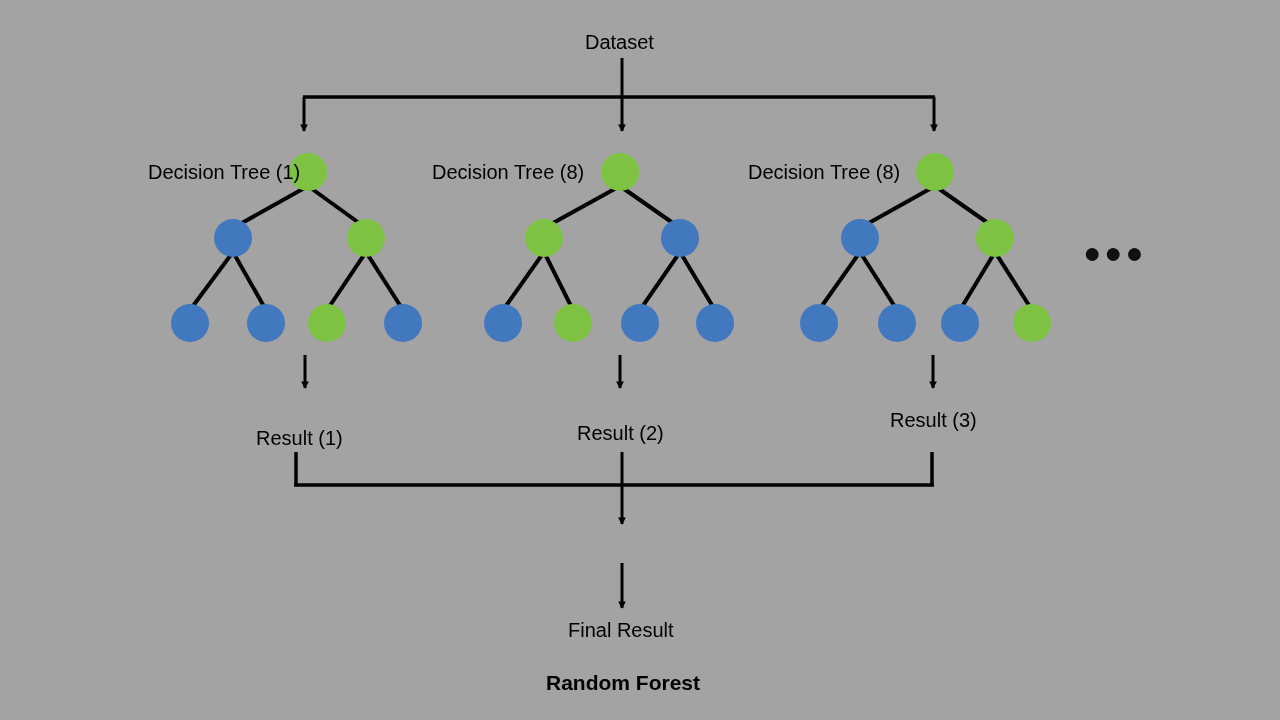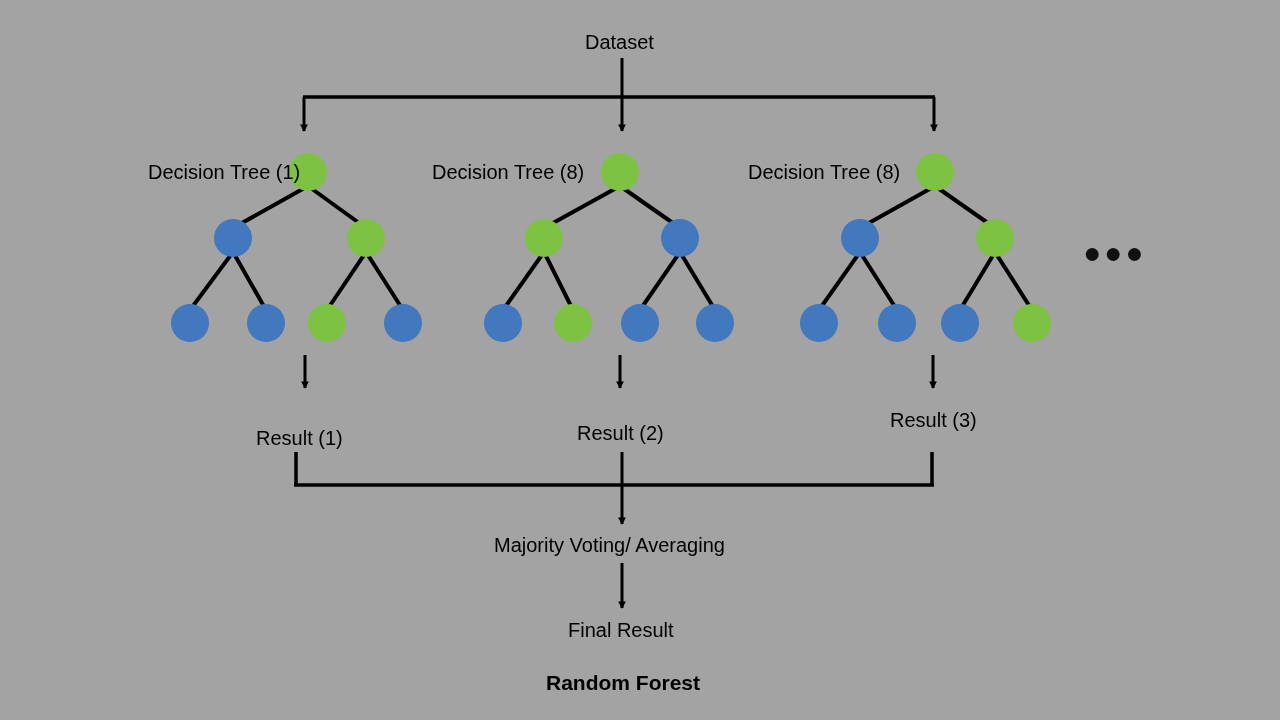--- a/index.html
+++ b/index.html
@@ -172,19 +172,18 @@
   <div class="lbl lbl-dataset">Dataset</div>
 
   <div class="lbl lbl-tree lbl-tree-1">Decision Tree (1)</div>
   <div class="lbl lbl-tree lbl-tree-2">Decision Tree (8)</div>
   <div class="lbl lbl-tree lbl-tree-3">Decision Tree (8)</div>
 
   <div class="lbl lbl-result lbl-result-1">Result (1)</div>
   <div class="lbl lbl-result lbl-result-2">Result (2)</div>
   <div class="lbl lbl-result lbl-result-3">Result (3)</div>
 
-  <div class="lbl lbl-voting">Majority Voting/ Averaging</div>
   <div class="lbl lbl-final">Final Result</div>
   <div class="lbl lbl-title">Random Forest</div>
 
   <div class="ellipsis">●●●</div>
 
 </div>
 
 </body></html>

